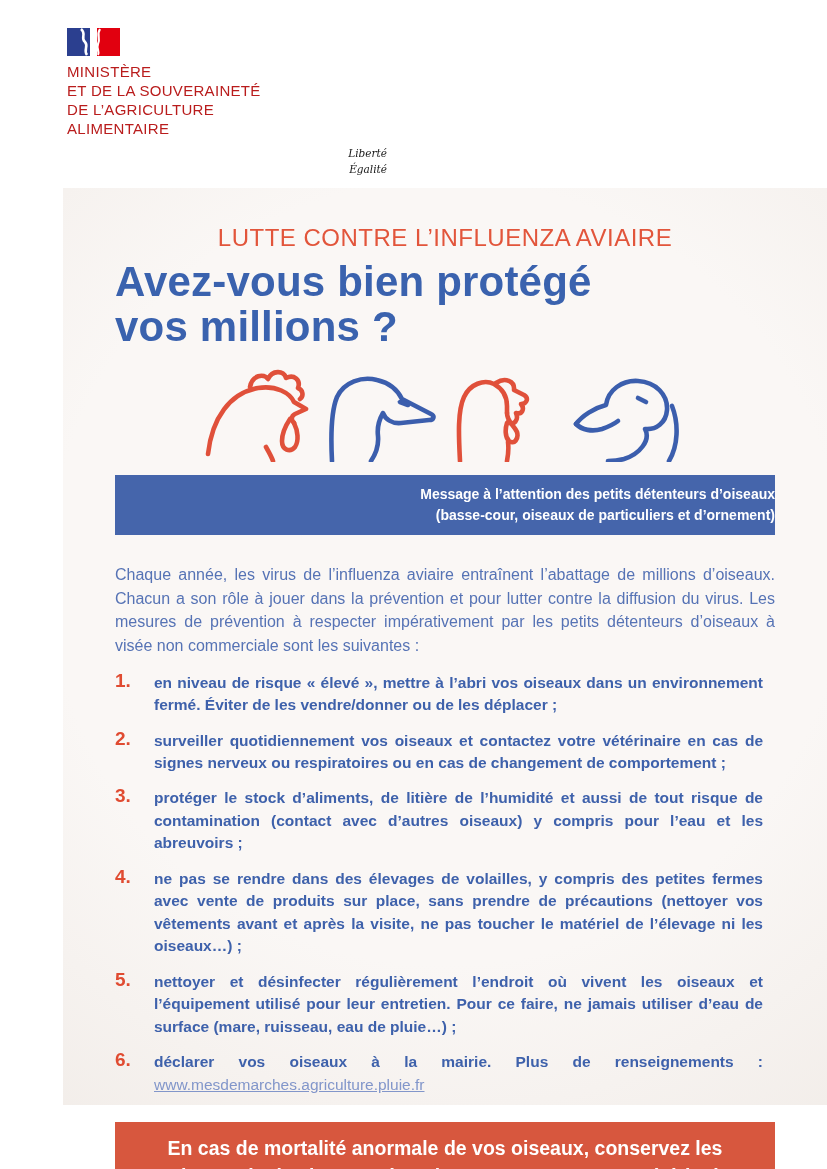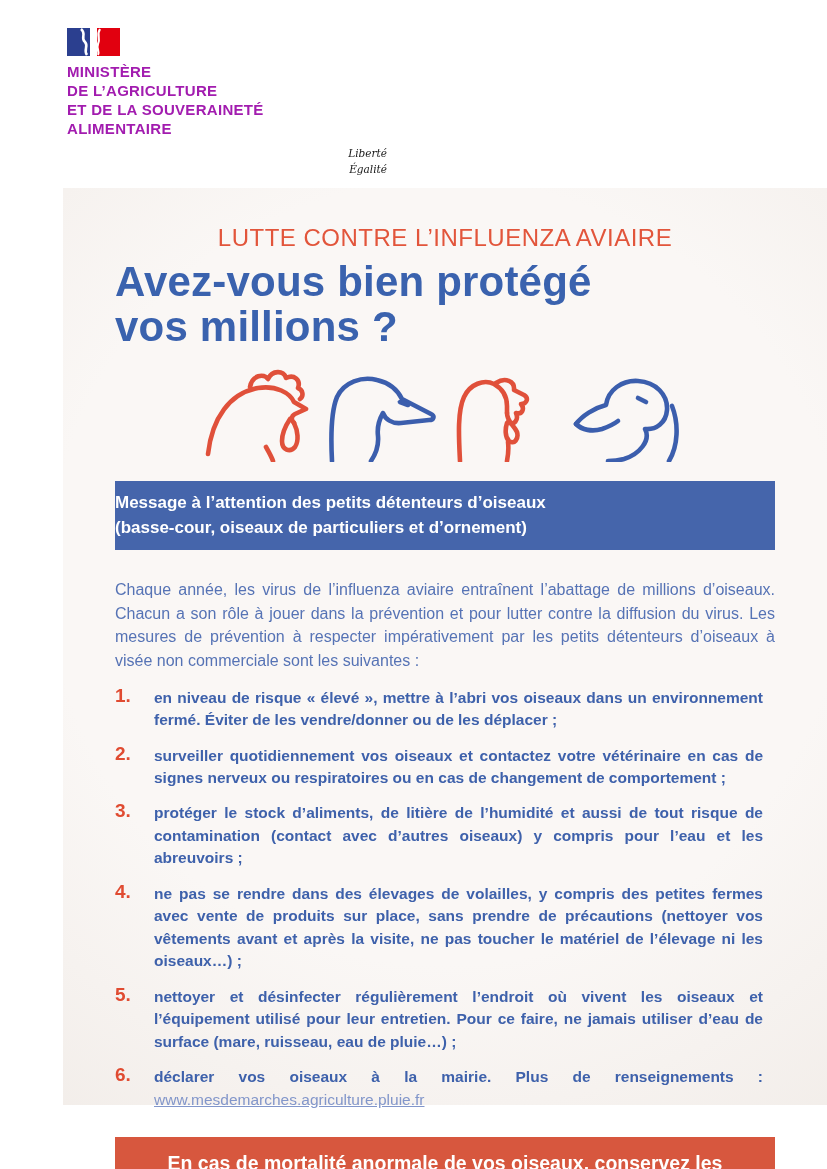--- a/index.html
+++ b/index.html
@@ -3,40 +3,40 @@
 <meta charset="utf-8">
 <style>
   html,body{margin:0;padding:0;}
   body{
     width:827px;height:1169px;position:relative;background:#ffffff;
     font-family:"Liberation Sans", sans-serif;overflow:hidden;
   }
   
   .gov-header{position:absolute;left:67px;top:28px;width:320px;}
   .marianne{width:54px;height:28px;display:block;margin-bottom:6px;}
-  .ministry-name{font-weight:bold;color:#a21caf;font-size:15px;line-height:1.27;letter-spacing:.3px;}
+  .ministry-name{font-weight:normal;color:#b91c1c;font-size:15px;line-height:1.27;letter-spacing:.3px;}
   .motto{margin-top:8px;font-family:"DejaVu Serif", serif;font-style:italic;font-size:10.5px;line-height:1.5;color:#161616;text-align:right;}
   
   .panel{
     position:absolute;left:63px;top:188px;right:0;height:917px;
     background:radial-gradient(115% 95% at 50% 42%, #faf7f5 45%, #f2ede9 78%, #e9e1db 100%);
   }
   .content{width:660px;margin:0 auto;position:relative;}
   .kicker{
     padding-top:36px;text-align:center;font-size:24px;letter-spacing:.5px;
     color:#e2553b;font-weight:normal;margin:0;
   }
   .big-title{
     margin:8px 0 16px 0;text-align:left;font-weight:bold;font-size:42px;line-height:1.07;
     color:#3a62ae;letter-spacing:.2px;
   }
   .birds{display:block;margin:12px auto 0 auto;width:486px;height:96px;}
   .banner-blue{
-    margin-top:19px;background:#4565ab;color:#ffffff;text-align:left;
-    font-weight:bold;font-size:17px;line-height:1.5;padding:9px 0 9px 0;
+    margin-top:13px;background:#4565ab;color:#ffffff;text-align:right;
+    font-weight:bold;font-size:14px;line-height:1.5;padding:9px 0 9px 0;
   }
   .intro{
     margin:28px 0 0 0;color:#5673b5;font-size:16px;line-height:1.48;text-align:justify;
   }
   .measures{list-style:none;margin:14px 0 0 0;padding:0;}
   .measure{position:relative;padding-left:27px;margin-top:13px;}
   .m-num{
     position:absolute;left:0;top:-2px;font-weight:bold;font-size:19px;color:#e04b31;
   }
   .m-text{
@@ -54,22 +54,22 @@
 
 <header class="gov-header">
   <svg class="marianne" viewBox="0 0 54 28" aria-hidden="true">
     <rect x="0" y="0" width="23" height="28" fill="#2b3f8f"></rect>
     <rect x="30" y="0" width="23" height="28" fill="#e1000f"></rect>
     <path d="M 14 1 C 20 6 13 10 18 14 C 22 18 16 22 20 27" fill="none" stroke="#ffffff" stroke-width="2.6"></path>
     <path d="M 33 1 C 29 7 34 11 31 16 C 29 20 33 24 31 27" fill="none" stroke="#ffffff" stroke-width="2.2"></path>
   </svg>
   <div class="ministry-name">
     <div>MINISTÈRE</div>
+    <div>ET DE LA SOUVERAINETÉ</div>
     <div>DE L’AGRICULTURE</div>
-    <div>ET DE LA SOUVERAINETÉ</div>
     <div>ALIMENTAIRE</div>
   </div>
   <div class="motto">
     <div>Liberté</div>
     <div>Égalité</div>
   </div>
 </header>
 
 <section class="panel">
   <div class="content">

